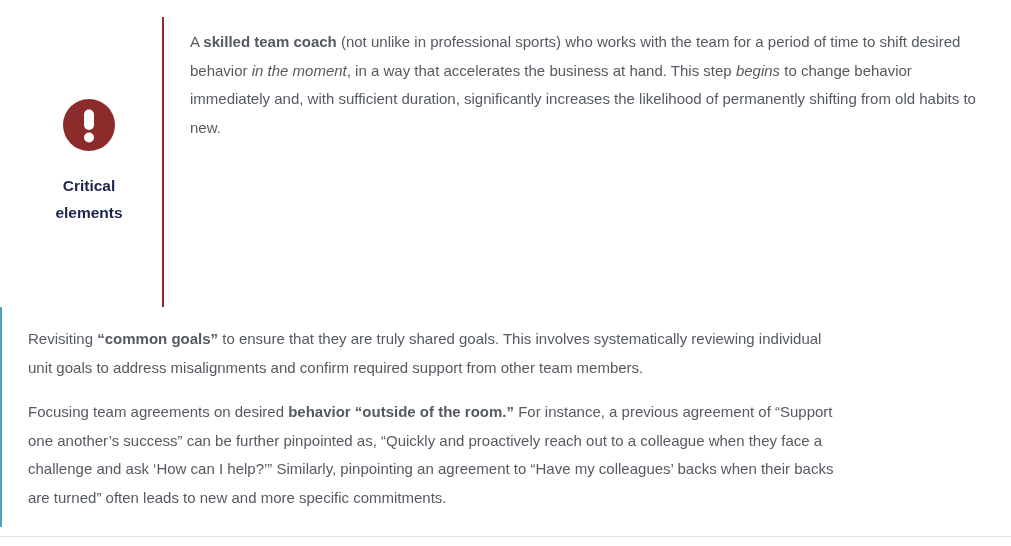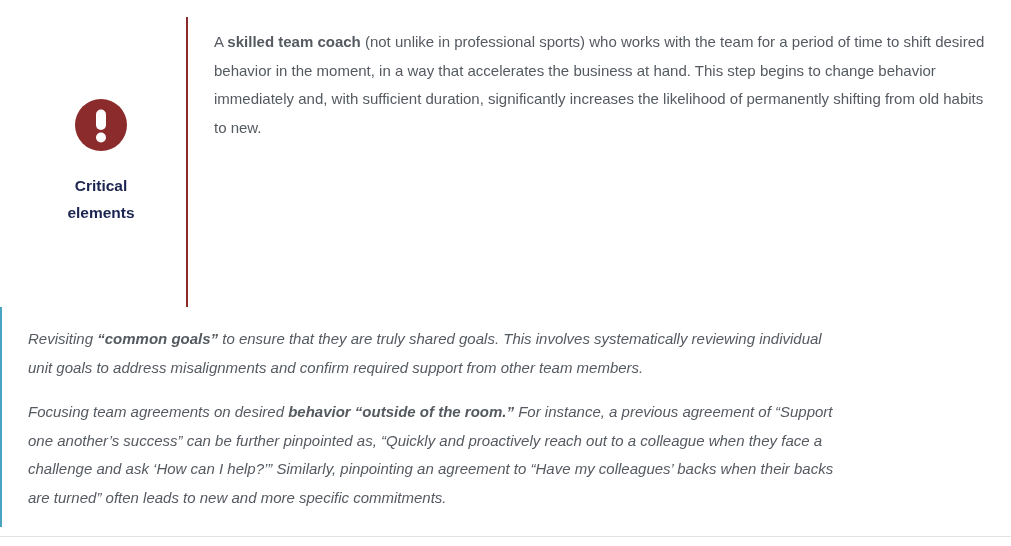--- a/index.html
+++ b/index.html
@@ -12,21 +12,21 @@
     background: #ffffff;
     font-family: "Liberation Sans", sans-serif;
     overflow: hidden;
   }
   .row { display: flex; overflow: hidden; }
   .row-critical { height: 290px; }
   .row-important { height: 220px; }
 
   .leftcol {
     flex: none;
-    width: 186px;
+    width: 162px;
     box-sizing: border-box;
     padding-left: 16px;
     display: flex;
     flex-direction: column;
     align-items: center;
     justify-content: center;
   }
   .icon-wrap { display: block; width: 52px; height: 52px; margin-bottom: 21px; }
   .icon-wrap svg { overflow: visible; display: block; }
 
@@ -38,32 +38,32 @@
     line-height: 27px;
     color: #1b2550;
   }
 
   .content {
     flex: 1;
     box-sizing: border-box;
     border-left: 2px solid transparent;
   }
   .row-critical .content { border-left-color: #8b2b2b; padding: 11px 20px 0 26px; }
-  .row-important .content { border-left-color: #48a4c1; padding: 18px 20px 0 26px; font-style: italic; }
+  .row-important .content { border-left-color: #48a4c1; padding: 18px 20px 0 26px; }
 
   .para {
     margin: 0 0 16px 0;
     font-size: 15px;
     line-height: 28.5px;
     color: #555a61;
     max-width: 806px;
   }
   .para:last-child { margin-bottom: 0; }
   .b { font-weight: bold; }
-  .i { }
+  .i { font-style: italic; }
 
   .bottom-rule {
     position: absolute;
     left: 0;
     right: 0;
     bottom: 9px;
     height: 1px;
     background: #e2e2e2;
   }
 </style>

